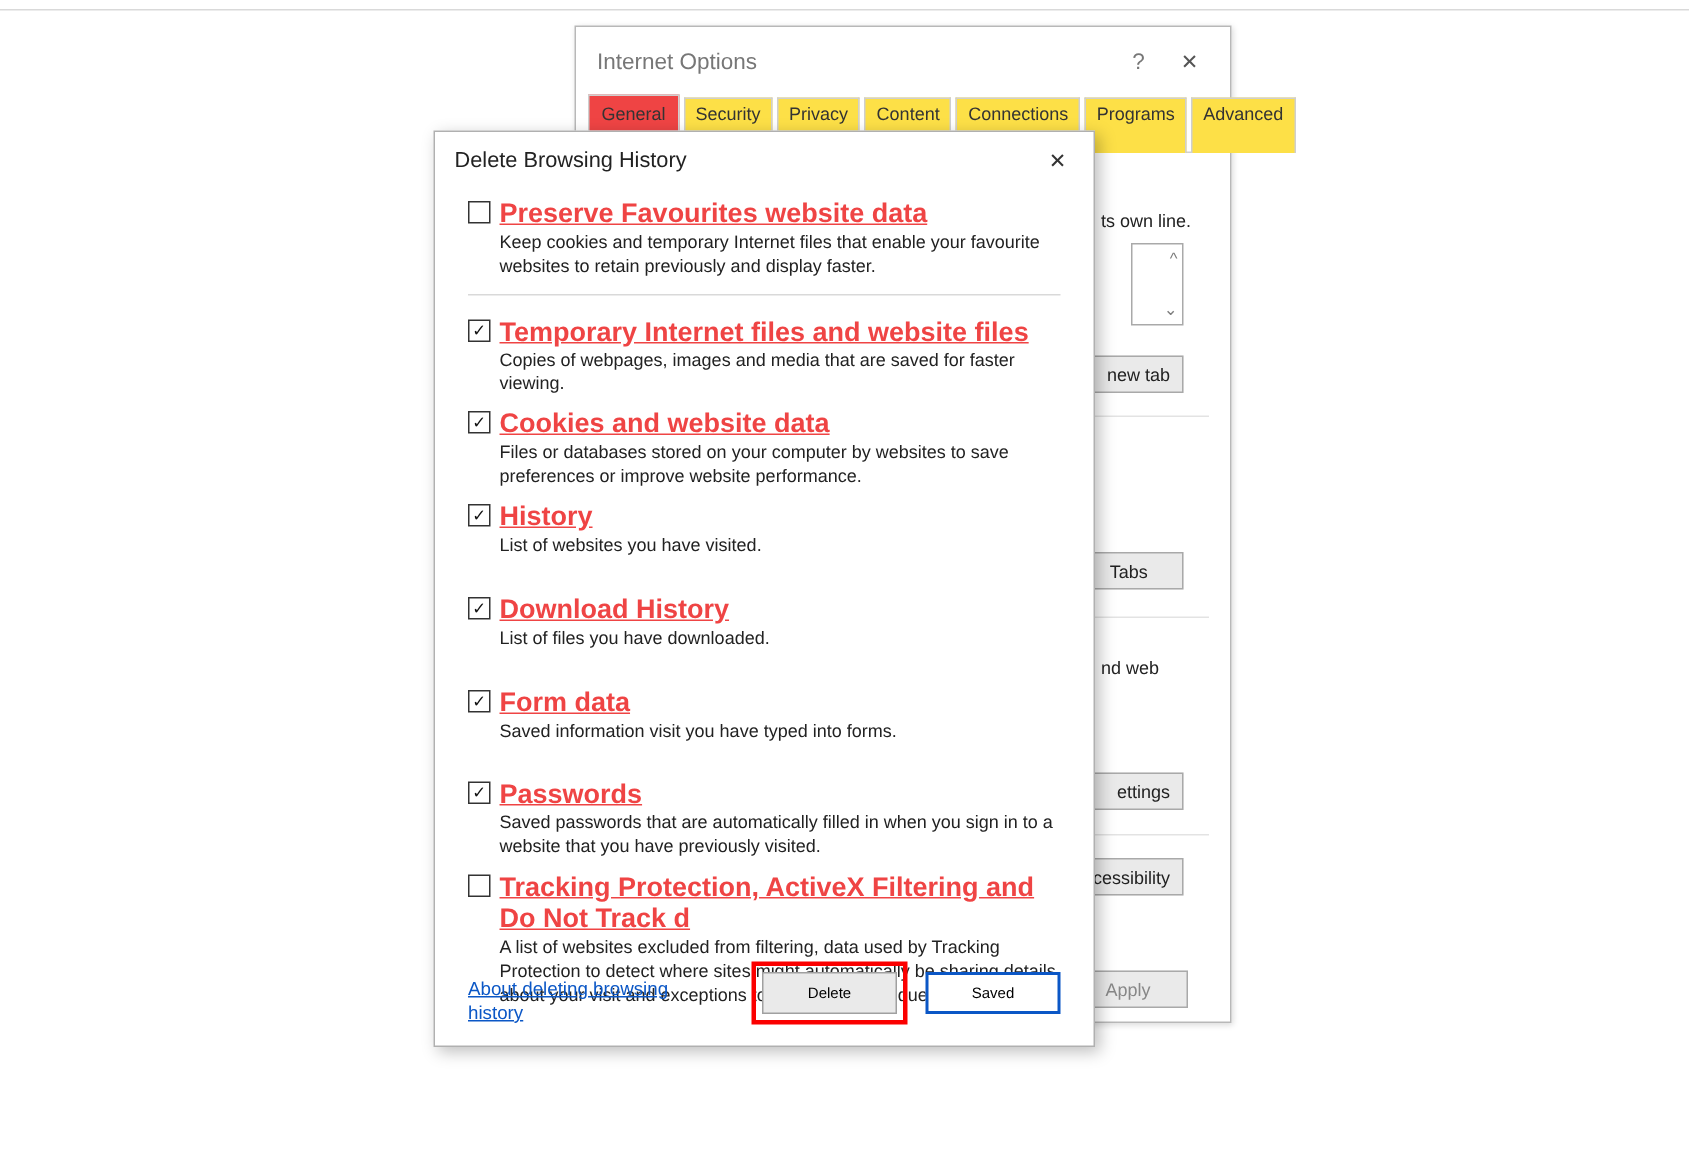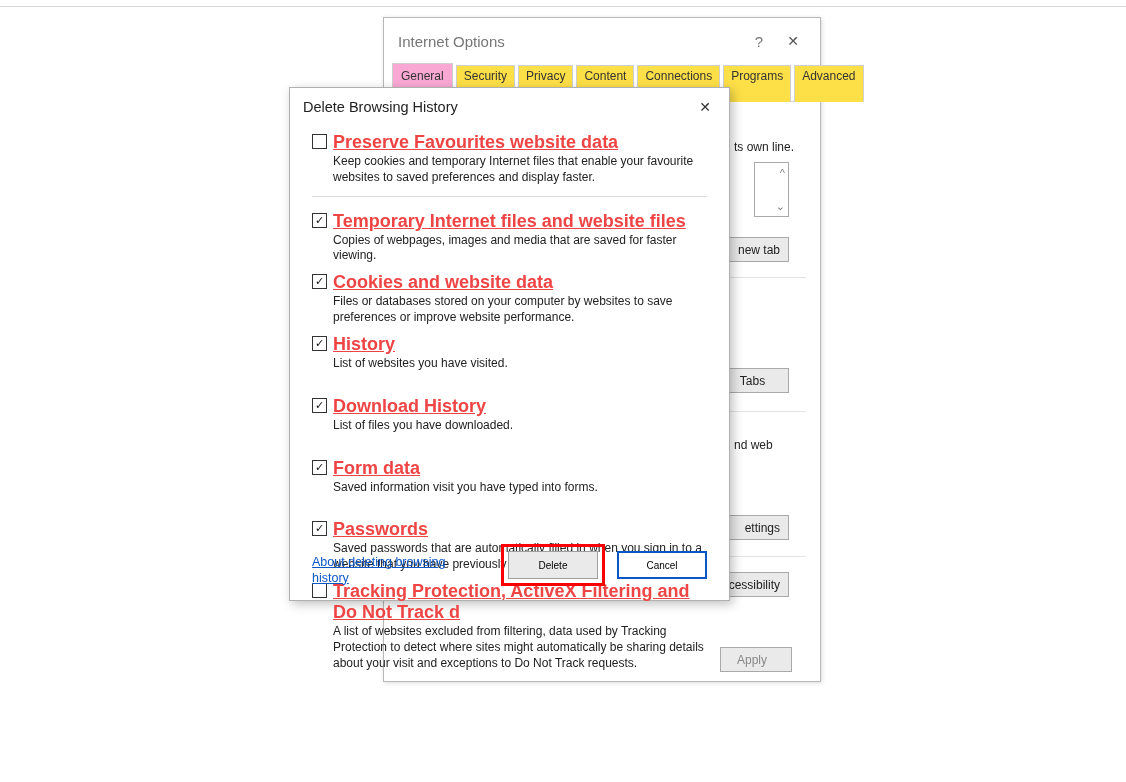--- a/index.html
+++ b/index.html
@@ -62,21 +62,21 @@
       border-bottom: none;
       padding: 3px 7px;
       font-size: 12px;
       color: #333;
       background: #fde047;
       cursor: pointer;
       position: relative;
       top: 1px;
     }
     .io-tab.active {
-      background: #f9a8d4;
+      background: #ef4444;
       border-bottom: 1px solid #fff;
       top: 1px;
       padding: 5px 8px 18px;
       margin-top: -2px;
     }
     .io-body {
       position: relative;
       height: calc(100% - 46px - 27px);
     }
     .io-right-text {
@@ -119,21 +119,21 @@
       right: 14px;
       border-top: 1px solid #e3e3e3;
     }
 
     
     .dbh-window {
       position: absolute;
       left: 289px;
       top: 87px;
       width: 441px;
-      height: 514px;
+      height: 611px;
       background: #ffffff;
       border: 1px solid #b0b0b0;
       box-shadow: 3px 3px 10px rgba(0,0,0,0.25);
     }
     .dbh-titlebar {
       height: 38px;
       display: flex;
       align-items: center;
       padding: 0 6px 0 13px;
     }
@@ -272,21 +272,21 @@
   <div class="dbh-titlebar">
     <span class="dbh-title">Delete Browsing History</span>
     <span class="spacer"></span>
     <span class="dbh-close">✕</span>
   </div>
   <div class="dbh-body">
     <div class="opt">
       <span class="chk"></span>
       <div class="txt">
         <div class="lbl">Preserve Favourites website data</div>
-        <div class="desc">Keep cookies and temporary Internet files that enable your favourite websites to saved preferences and display faster.</div>
+        <div class="desc">Keep cookies and temporary Internet files that enable your favourite websites to retain previously and display faster.</div>
       </div>
     </div>
     <hr class="dbh-hr">
 
     <div class="opt">
       <span class="chk">✓</span>
       <div class="txt">
         <div class="lbl">Temporary Internet files and website files</div>
         <div class="desc">Copies of webpages, images and media that are saved for faster viewing.</div>
       </div>
@@ -340,16 +340,16 @@
       </div>
     </div>
   </div>
 
   <div class="dbh-footer">
     <a class="dbh-link">About deleting browsing history</a>
     <div class="dbh-btnwrap">
       <div class="redbox">
         <div class="dlg-btn">Delete</div>
       </div>
-      <div class="dlg-btn cancel">Cancel</div>
+      <div class="dlg-btn cancel">Saved</div>
     </div>
   </div>
 </div>
 
 </body></html>

